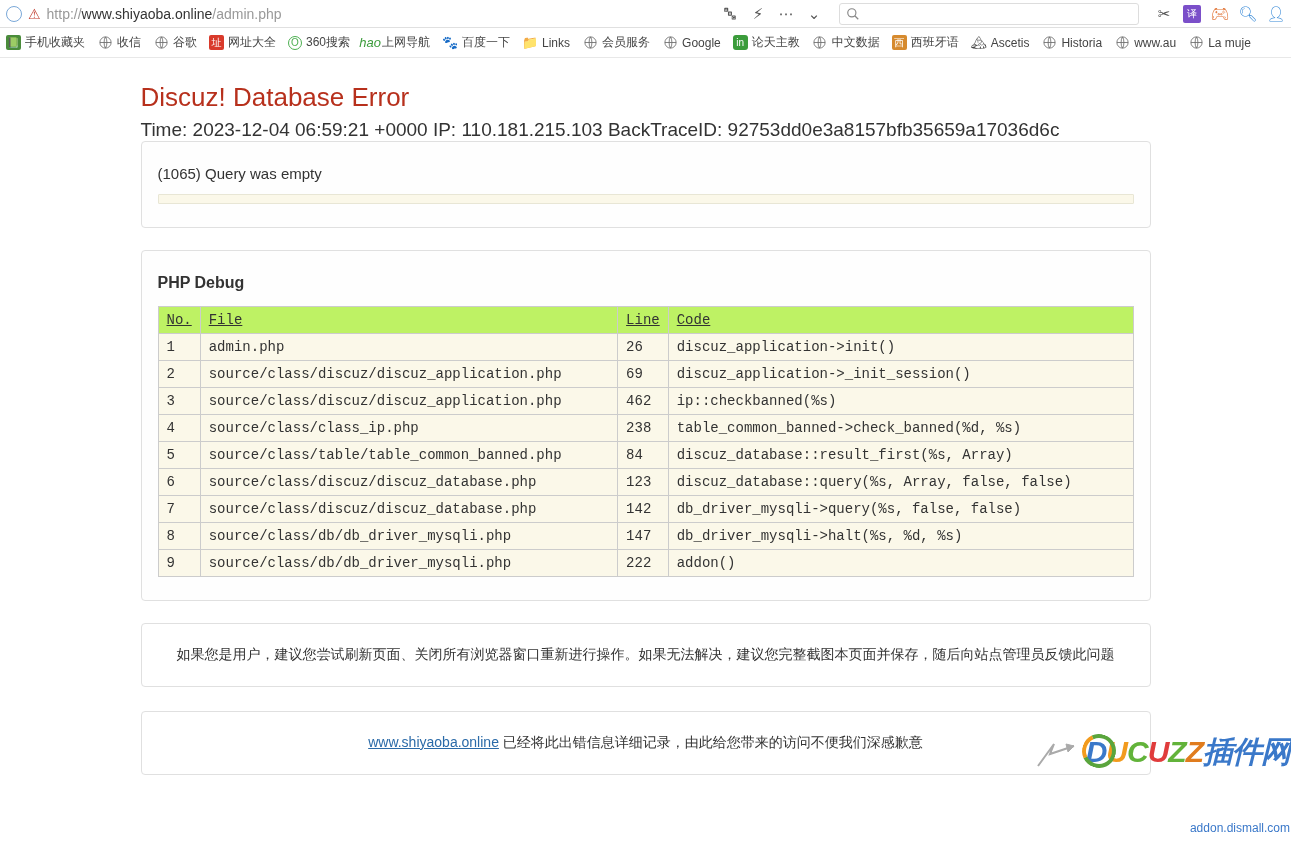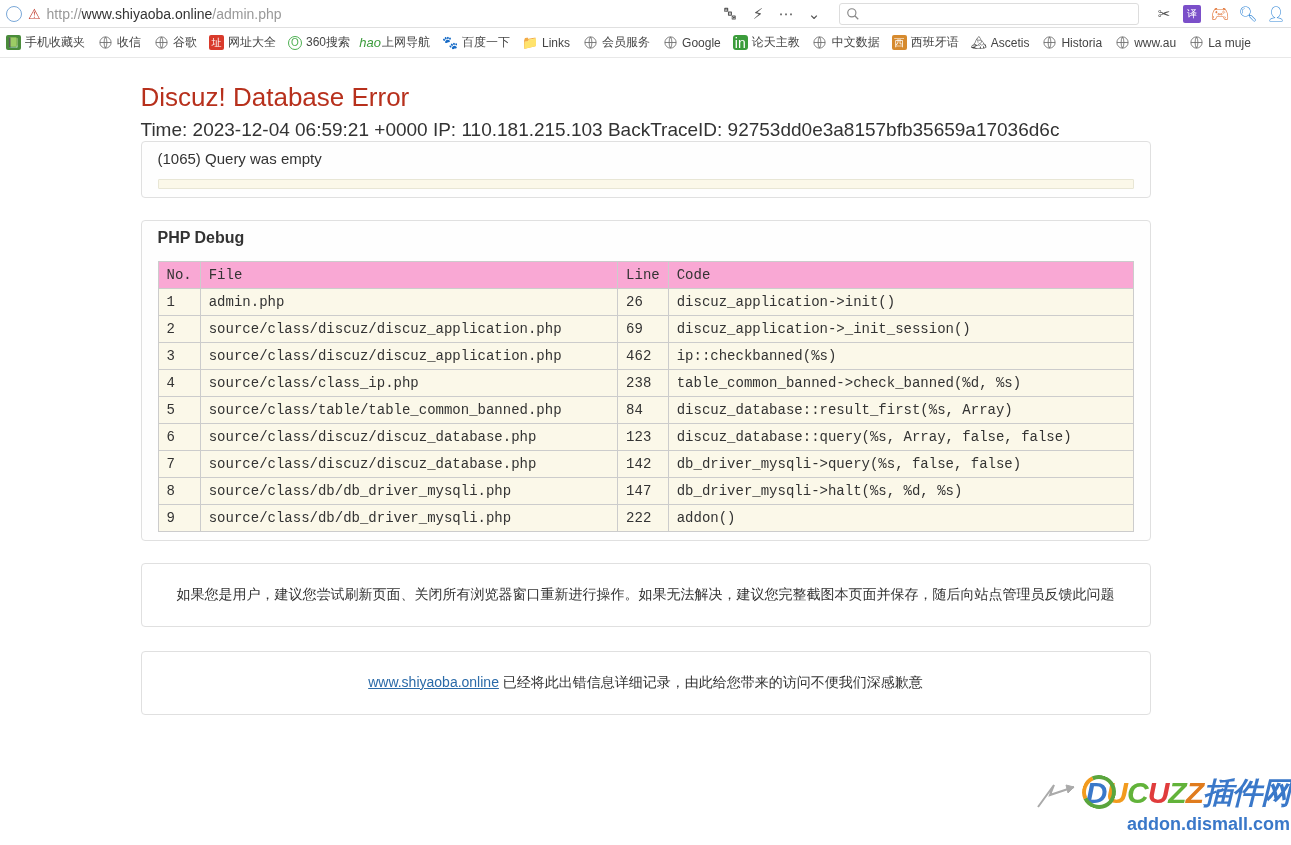--- a/index.html
+++ b/index.html
@@ -21,56 +21,56 @@
 
 .bmbar { display: flex; align-items: center; height: 30px; padding: 0 6px; gap: 12px; border-bottom: 1px solid #e8e8e8; font-size: 12px; color: #444; overflow: hidden; white-space: nowrap; }
 .bm { display: inline-flex; align-items: center; gap: 4px; cursor: pointer; }
 .bm-ico { width: 16px; height: 16px; display: inline-flex; align-items: center; justify-content: center; font-size: 13px; }
 .bm-ico.globe svg { width: 15px; height: 15px; stroke: #666; fill: none; stroke-width: 1.3; }
 .bm-ico.folder { color: #e9b84e; }
 .bm-ico.sq-red { background: #d93a2b; color: #fff; font-size: 10px; border-radius: 2px; width: 15px; height: 15px; }
 .bm-ico.circ-o { background:#fff; border:1px solid #4caf50; border-radius:50%; color:#4caf50; font-size:10px; width:14px; height:14px; }
 .bm-ico.hao { color:#3b9c3b; font-weight:normal; font-style:italic; }
 .bm-ico.paw { color:#2b5fb0; }
-.bm-ico.sq-green { background:#3b9c3b; color:#fff; font-size:14px; border-radius:3px; width:15px; height:15px; }
+.bm-ico.sq-green { background:#3b9c3b; color:#fff; font-size:10px; border-radius:3px; width:15px; height:15px; }
 .bm-ico.sq-or { background:#d68a2e; color:#fff; font-size:10px; border-radius:2px; width:15px; height:15px; }
 .bm-ico.mnt { font-size:13px; }
 .bm-ico.book { background:#4a8c3b; color:#fff; font-size:10px; border-radius:2px; width:15px; height:15px; }
 
 
 .content { width: 1010px; margin: 24px auto 60px; }
 h1.err-title { font-family: Verdana, Arial, sans-serif; color: #B7301C; font-size: 26px; font-weight: 400; margin-bottom: 6px; }
 .meta { font-size: 19px; color: #333; font-family: Liberation Sans, sans-serif; }
 
-.box { border: 1px solid #e0e0e0; border-radius: 4px; padding: 8px 16px; margin-bottom: 22px; background: #fefefe; }
+.box { border: 1px solid #e0e0e0; border-radius: 4px; padding: 23px 16px; margin-bottom: 22px; background: #fefefe; }
 .query { font-size: 15px; margin-bottom: 12px; font-family: Verdana, Arial, sans-serif; }
 .yellowbar { background: #FBF8E9; border: 1px solid #E8E6D5; height: 10px; border-radius: 1px; }
 
 h2.dbg { font-size: 16px; font-weight: bold; margin-bottom: 14px; }
 table.dbg-table { width: 100%; border-collapse: collapse; font-family: "Courier New", monospace; font-size: 14px; }
 table.dbg-table th, table.dbg-table td { border: 1px solid #ccc; padding: 5px 8px; text-align: left; }
-table.dbg-table th { background: #f9a8d4; font-weight: normal; }
+table.dbg-table th { background: #bef264; font-weight: normal; text-decoration: underline; }
 table.dbg-table td { background: #FBF8E9; }
 .col-no { width: 40px; }
 .col-line { width: 50px; }
 
 .msgbox { border: 1px solid #e0e0e0; border-radius: 4px; padding: 22px 16px; margin-bottom: 24px; text-align: center; font-size: 14px; color: #333; }
 .msgbox a { color: #2a6aa8; text-decoration: underline; }
 .msgbox a.red { color: #c0392b; }
 
 
 .wm { position: fixed; right: 1px; bottom: 10px; font-family: Arial, sans-serif; font-weight: bold; font-style: italic; pointer-events: none; text-align: right; }
 .wm .big { font-size: 30px; letter-spacing: -1px; }
 .wm .big .d { color: #3a78c9; }
 .wm .big .u { color: #f29b1e; }
 .wm .big .c1 { color: #62b33a; }
 .wm .big .c2 { color: #e03c3c; }
 .wm .big .c3 { color: #62b33a; }
 .wm .big .c4 { color: #e07c1e; }
-.wm .sub { font-size: 18px; color: #3a78c9; font-style: normal; font-weight: bold; }
+.wm .sub { font-size: 12px; color: #3a78c9; font-style: normal; font-weight: normal; margin-top: 48px; }
 .wm-arrow { position: absolute; left: -50px; top: 8px; width: 42px; height: 30px; }
 .wm-arrow svg { width: 100%; height: 100%; stroke: #aaa; fill: #aaa; }
 .wm-circle { position: absolute; left: -4px; top: 2px; width: 34px; height: 34px; border: 4px solid #5aa53d; border-left-color: #f29b1e; border-radius: 50%; transform: rotate(20deg); }
 </style>
 </head>
 <body>
 
 <div class="urlbar">
   <div class="urlbar-left">
     <span class="urlbar-target"></span>

